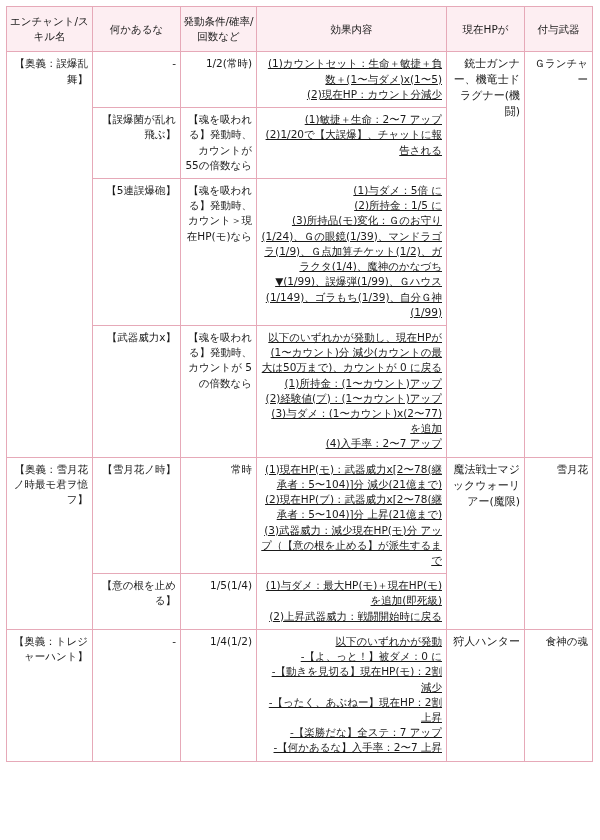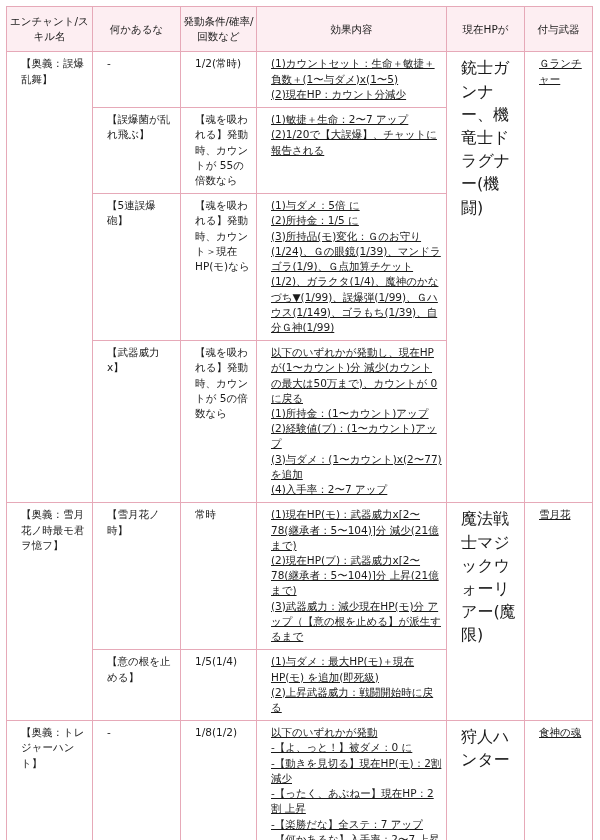--- a/index.html
+++ b/index.html
@@ -23,23 +23,24 @@
   table.enchant-table {
     border-collapse: collapse;
     width: 508px;
     table-layout: fixed;
     border: 1px solid #e6a9b8;
   }
   table.enchant-table th,
   table.enchant-table td {
     border: 1px solid #e6a9b8;
     vertical-align: top;
-    padding: 4px 4px 5px 14px;
+    padding: 4px 4px 5px 4px;
     line-height: 1.45;
     word-wrap: break-word;
+    text-align: right;
   }
   table.enchant-table thead th {
     background: #fdeef2;
     text-align: center;
     font-weight: normal;
     vertical-align: middle;
     padding: 7px 2px;
     font-size: 10.5px;
   }
   col.c1 { width: 86px; }
@@ -47,26 +48,25 @@
   col.c3 { width: 76px; }
   col.c4 { width: 190px; }
   col.c5 { width: 78px; }
   col.c6 { width: 68px; }
 
   td.skill-name {
     font-size: 10.5px;
   }
   .eff-line { display: block; text-decoration: underline; }
   .upjob {
-    font-size: 16px;
+    font-size: 11px;
     line-height: 1.5;
   }
   .weapon {
     font-size: 10.5px;
-    text-decoration: underline;
   }
 </style>
 </head>
 <body>
 
 <div class="page">
   <table class="enchant-table">
     <colgroup>
       <col class="c1">
         <col class="c2">
@@ -150,21 +150,21 @@
         <td>1/5(1/4)</td>
         <td>
           <span class="eff-line">(1)与ダメ：最大HP(モ)＋現在HP(モ) を追加(即死級)</span>
           <span class="eff-line">(2)上昇武器威力：戦闘開始時に戻る</span>
         </td>
       </tr>
 
       <tr>
         <td class="skill-name">【奥義：トレジャーハント】</td>
         <td>-</td>
-        <td>1/8(1/2)</td>
+        <td>1/4(1/2)</td>
         <td>
           <span class="eff-line">以下のいずれかが発動</span>
           <span class="eff-line">-【よ、っと！】被ダメ：0 に</span>
           <span class="eff-line">-【動きを見切る】現在HP(モ)：2割 減少</span>
           <span class="eff-line">-【ったく、あぶねー】現在HP：2割 上昇</span>
           <span class="eff-line">-【楽勝だな】全ステ：7 アップ</span>
           <span class="eff-line">-【何かあるな】入手率：2〜7 上昇</span>
         </td>
         <td class="upjob">狩人ハンター</td>
         <td class="weapon">食神の魂</td>

